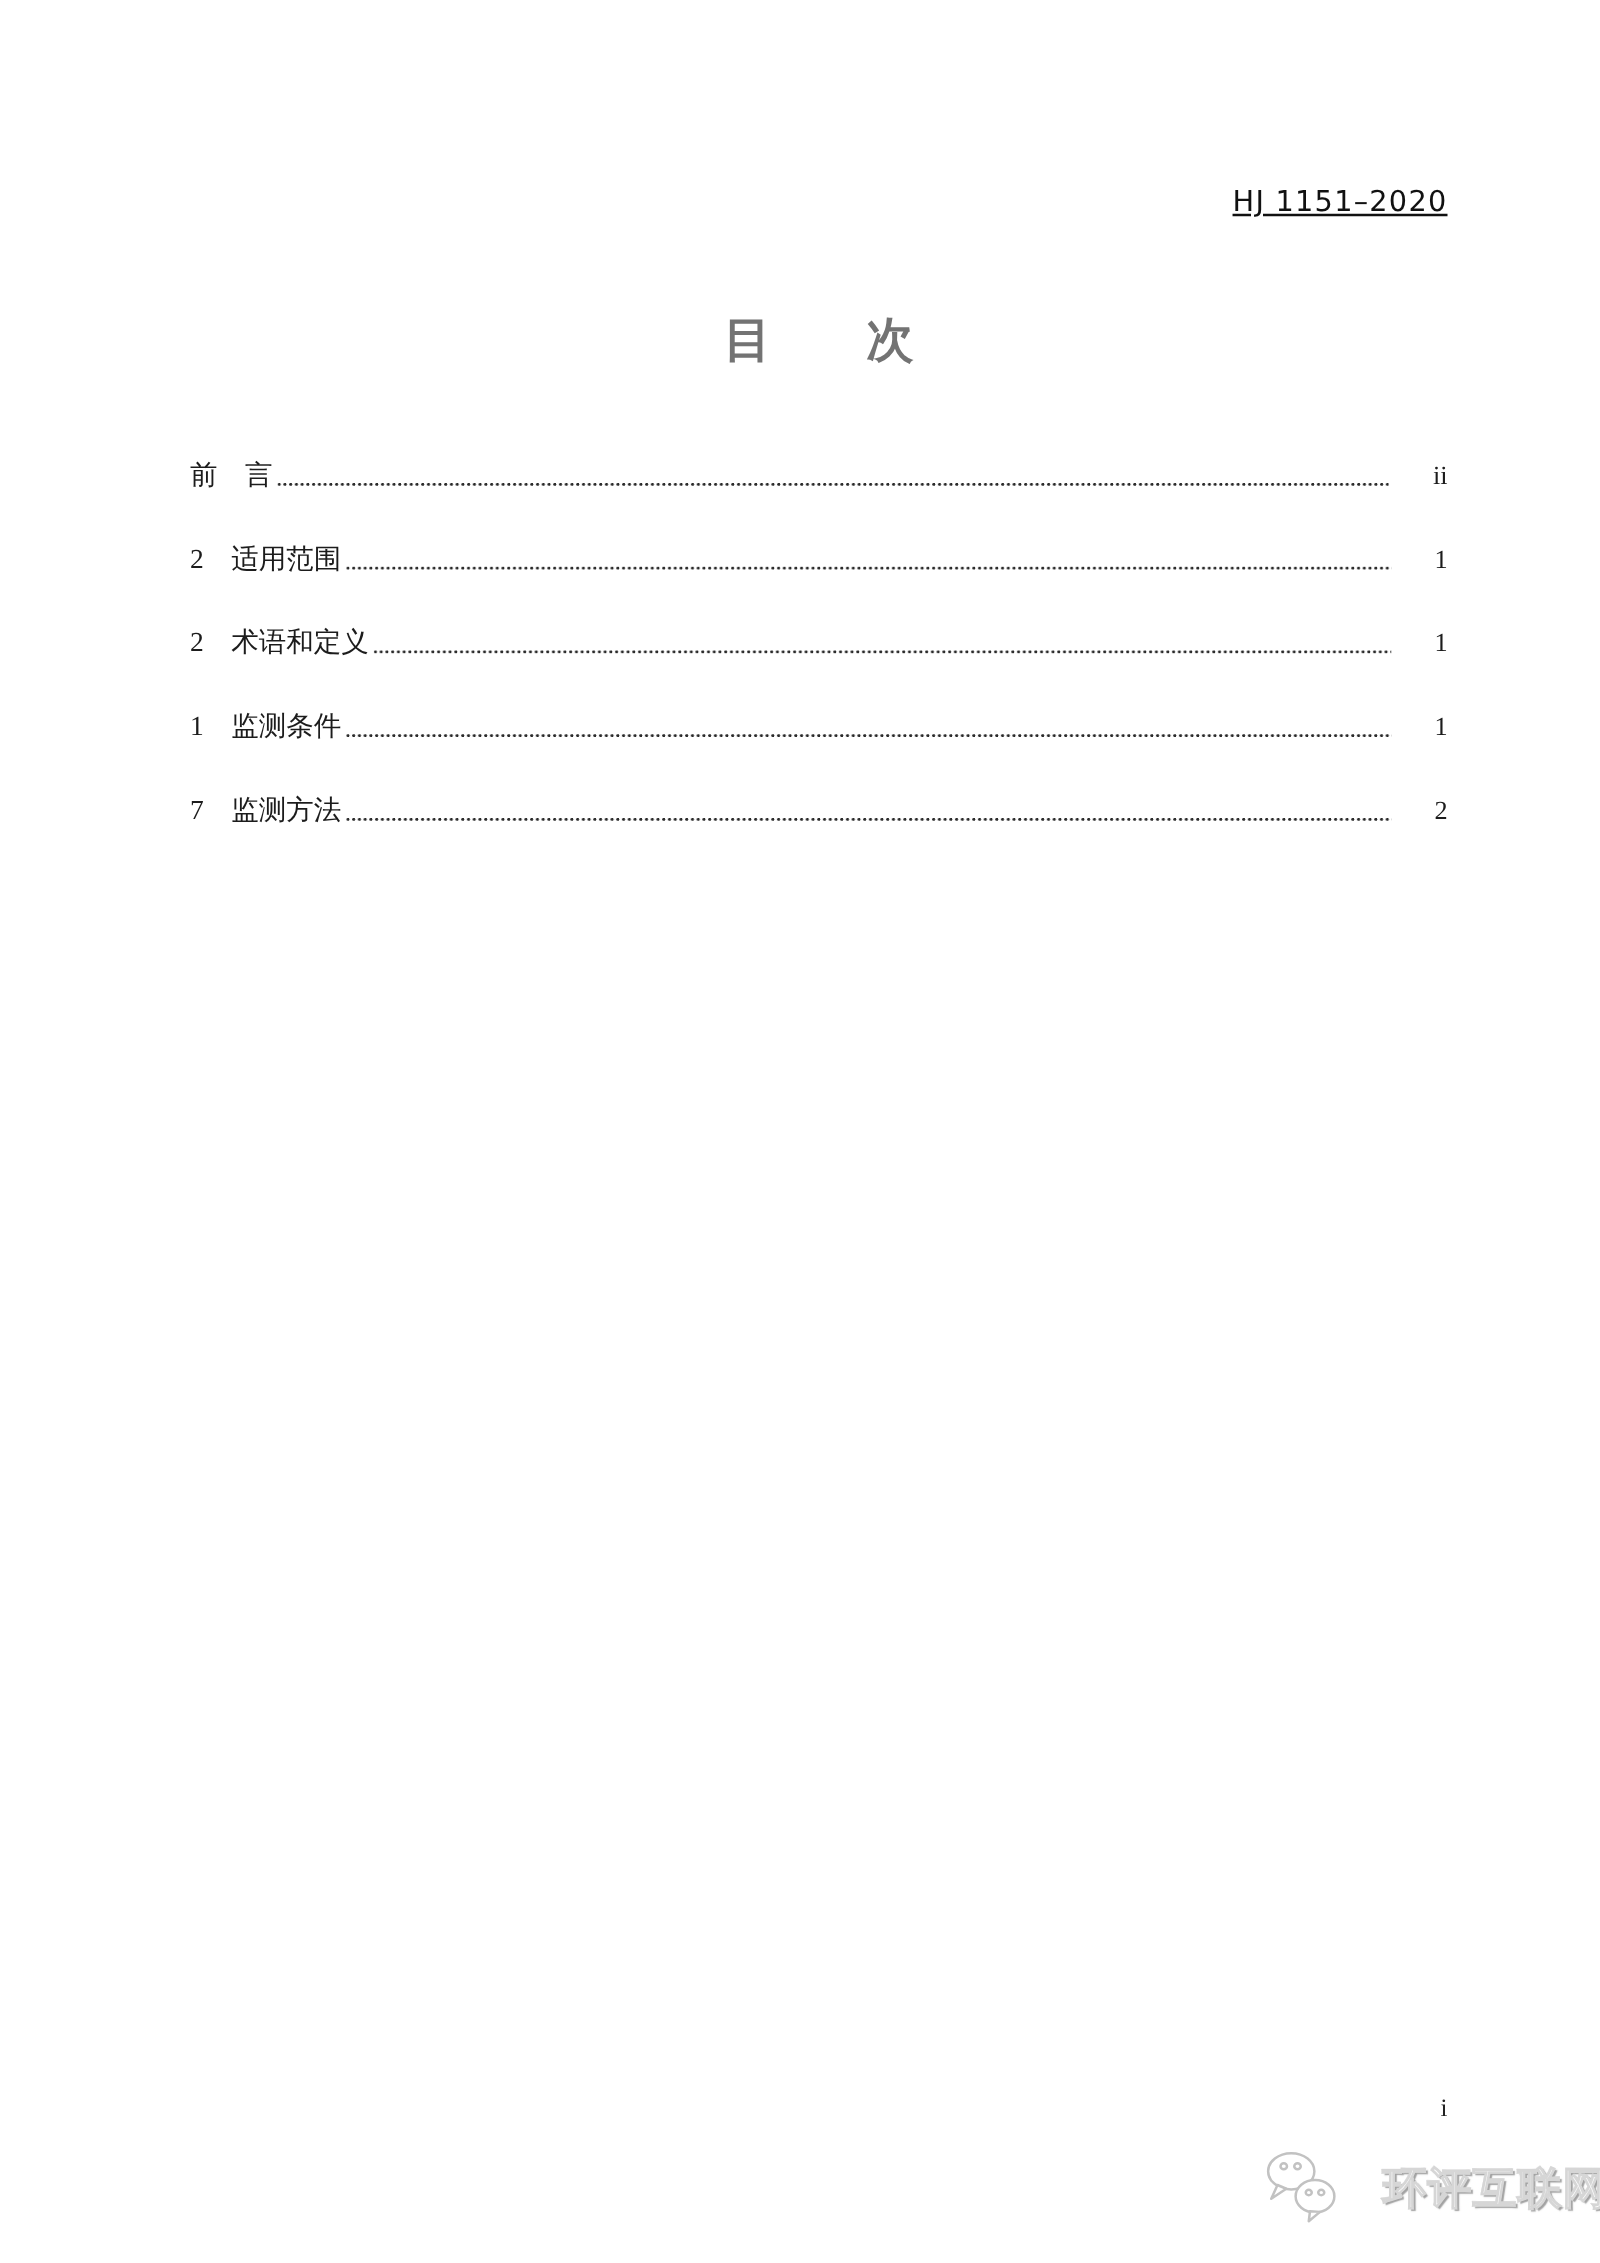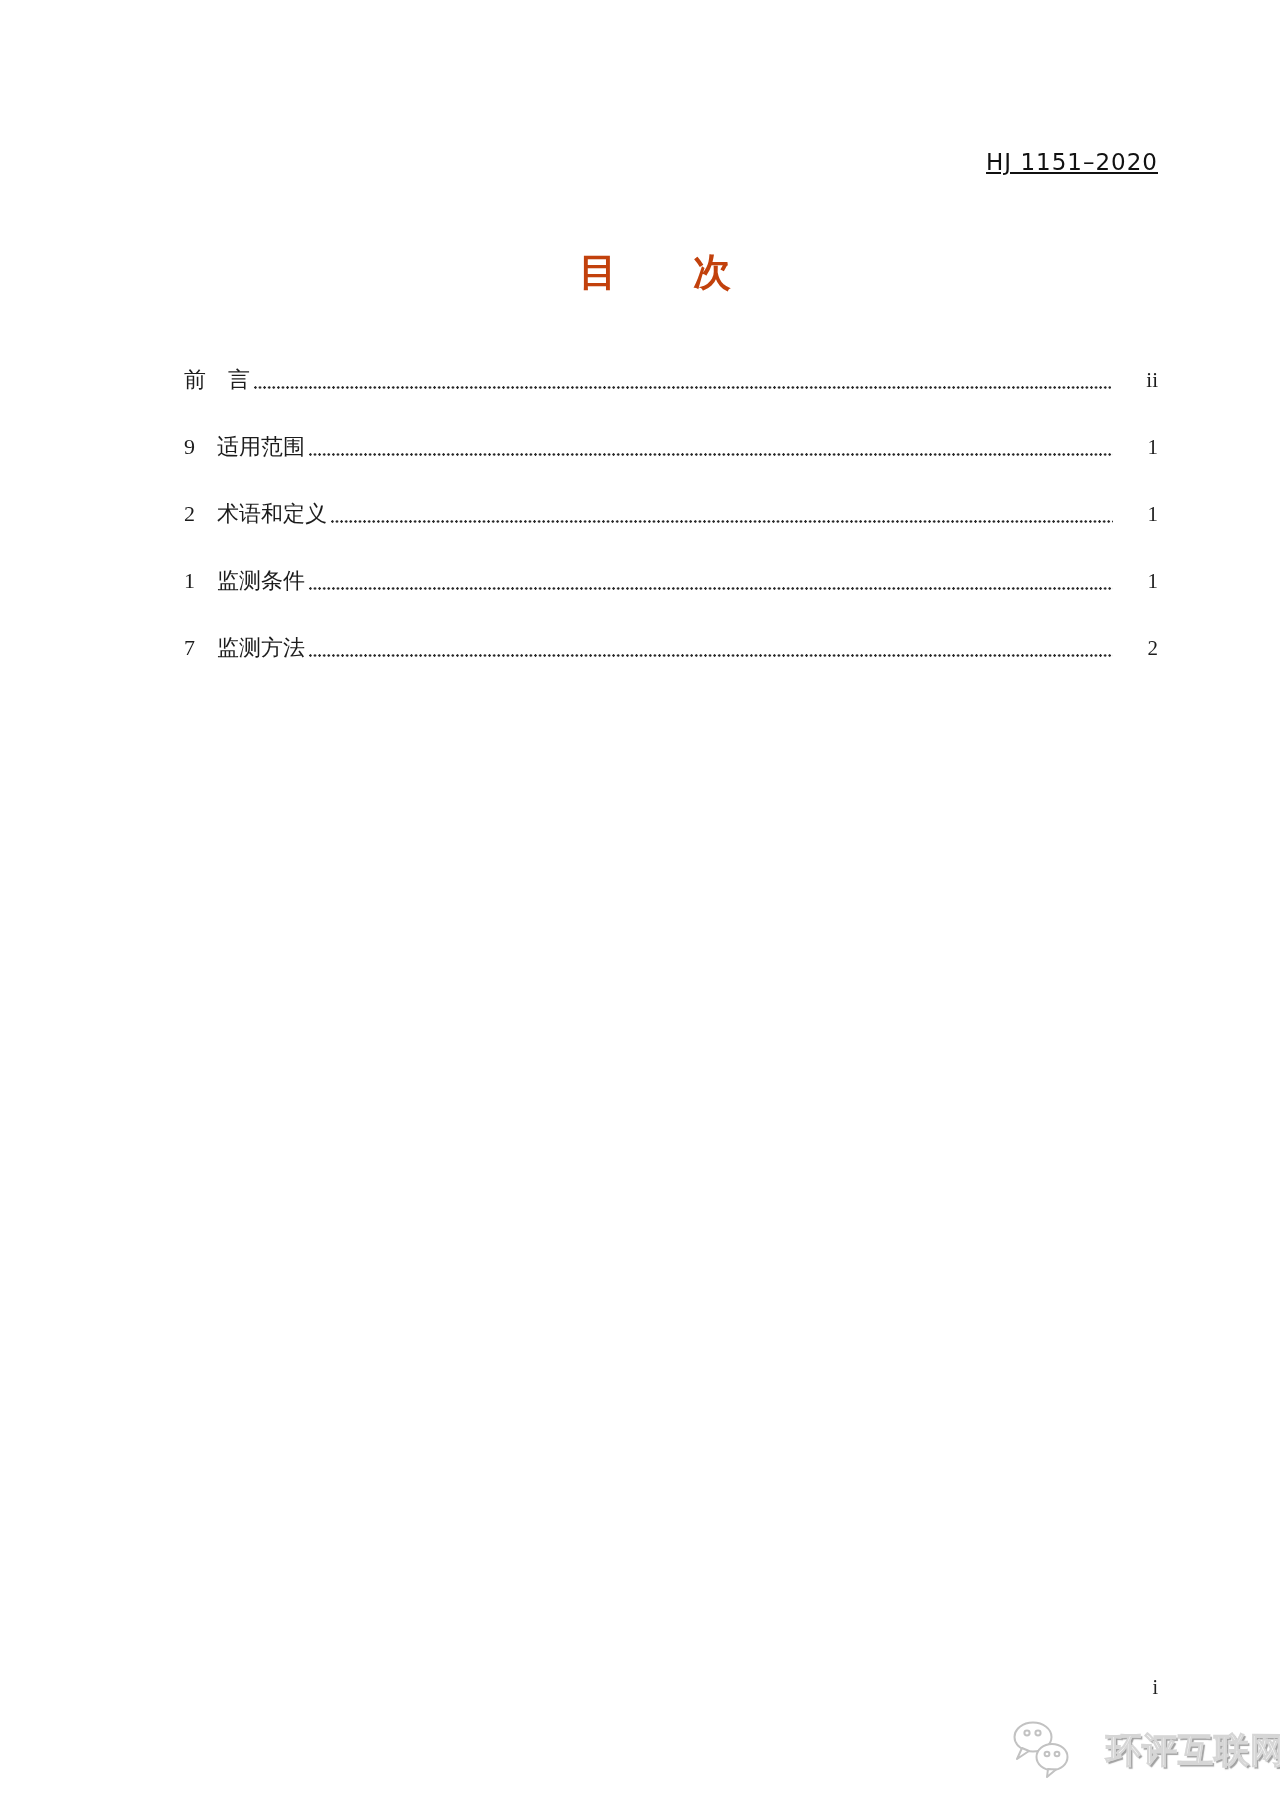--- a/index.html
+++ b/index.html
@@ -32,42 +32,41 @@
   .doc-title {
     position: absolute;
     top: 247px;
     left: 152px;
     width: 1006px;
     margin: 0;
     text-align: center;
     font-family: "Liberation Sans", "DejaVu Sans", sans-serif;
     font-size: 38px;
     font-weight: 700;
-    color: #c2410c;
+    color: #737373;
     white-space: pre;
   }
   .toc {
     position: absolute;
     top: 366px;
     left: 152px;
     width: 1006px;
   }
   .toc-row {
     display: flex;
     align-items: baseline;
     height: 28px;
     margin-bottom: 39px;
     font-size: 22px;
     line-height: 28px;
     color: #1c1c1c;
   }
   .toc-row .entry-text {
     flex: 0 0 auto;
     white-space: pre;
-    margin-left: 32px;
   }
   .toc-row .dot-leader {
     flex: 1 1 auto;
     align-self: flex-end;
     height: 5px;
     margin: 0 3px 4px 4px;
     background-image: radial-gradient(circle at 1.4px 2.5px, #2a2a2a 1px, rgba(0,0,0,0) 1.45px);
     background-size: 4.6px 5px;
     background-repeat: repeat-x;
   }
@@ -120,21 +119,21 @@
 
   <div class="toc">
 
     <div class="toc-row">
       <span class="entry-text">前　言</span>
       <span class="dot-leader"></span>
       <span class="entry-page">ii</span>
     </div>
 
     <div class="toc-row">
-      <span class="entry-text">9　适用范围</span>
+      <span class="entry-text">2　适用范围</span>
       <span class="dot-leader"></span>
       <span class="entry-page">1</span>
     </div>
 
     <div class="toc-row">
       <span class="entry-text">2　术语和定义</span>
       <span class="dot-leader"></span>
       <span class="entry-page">1</span>
     </div>
 

